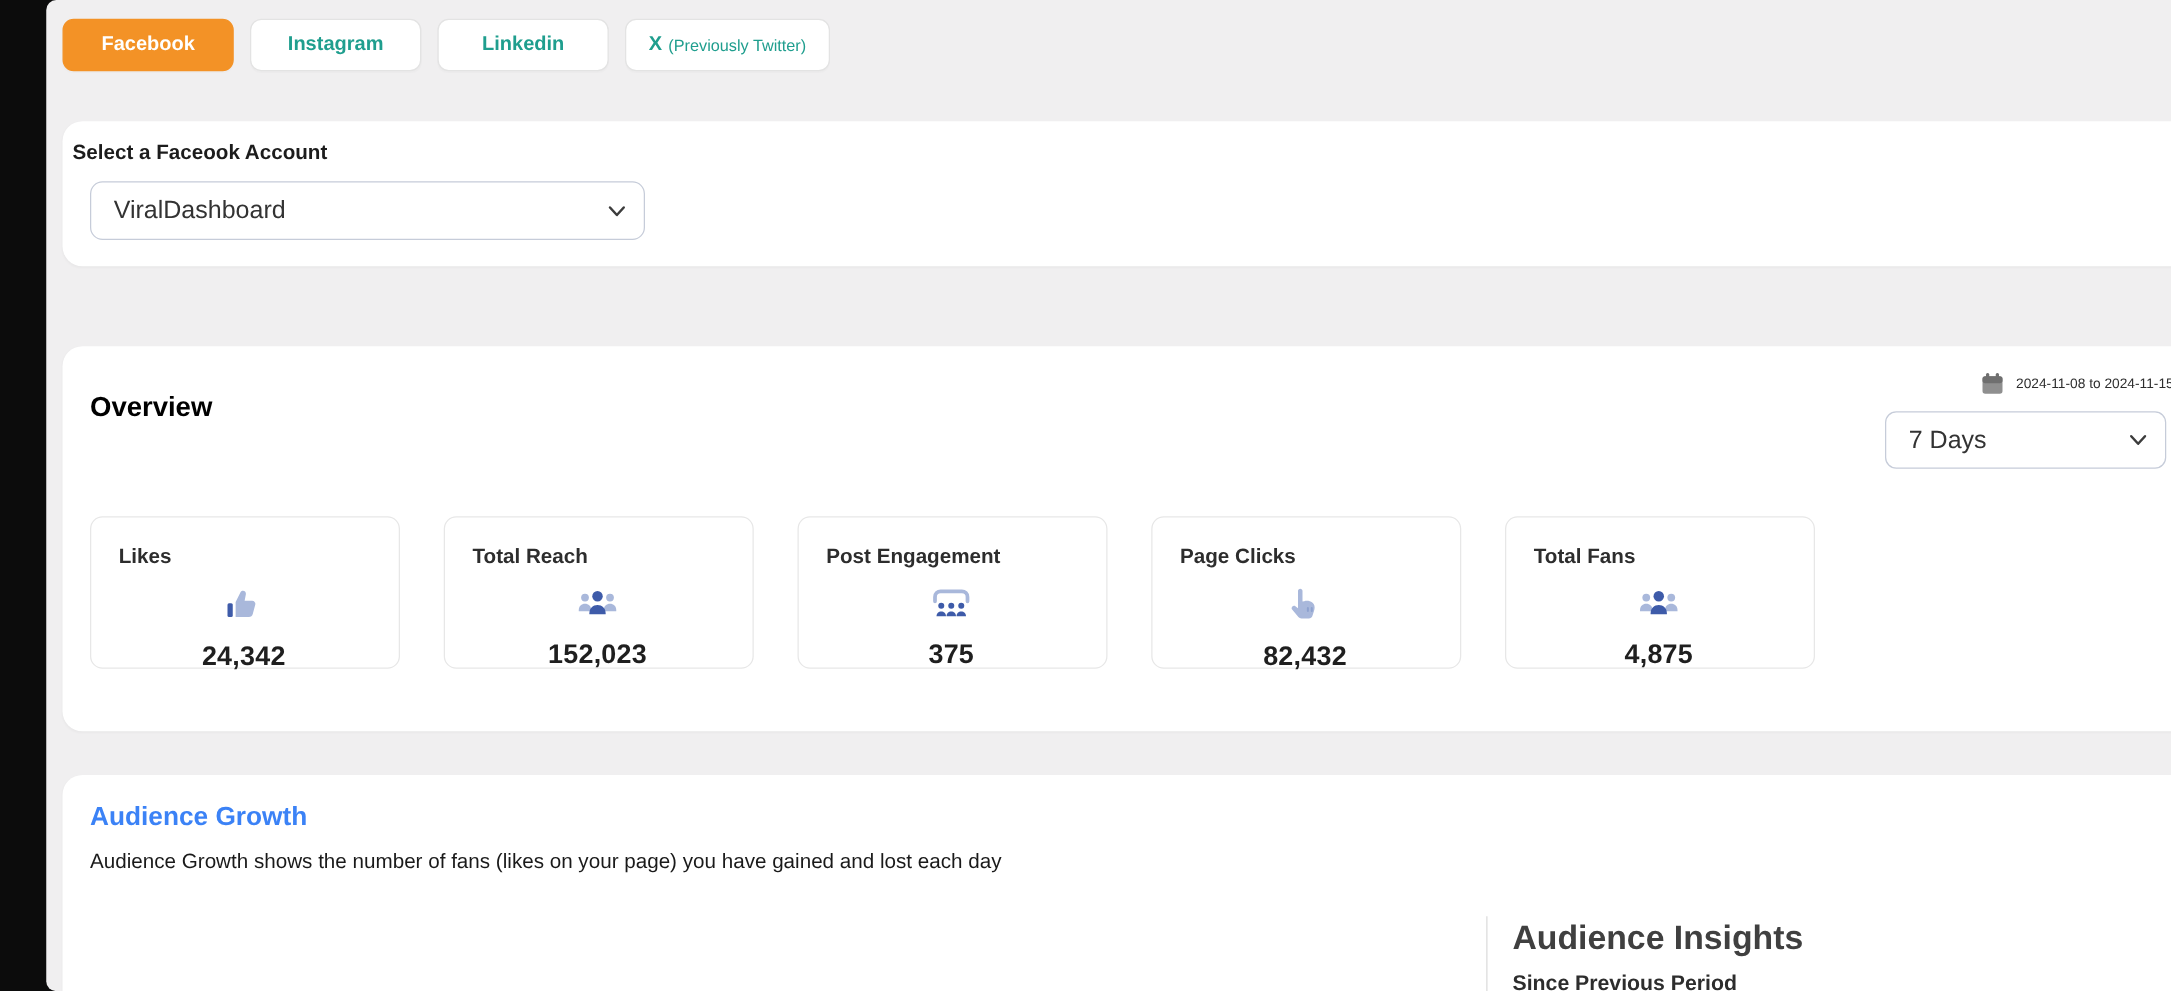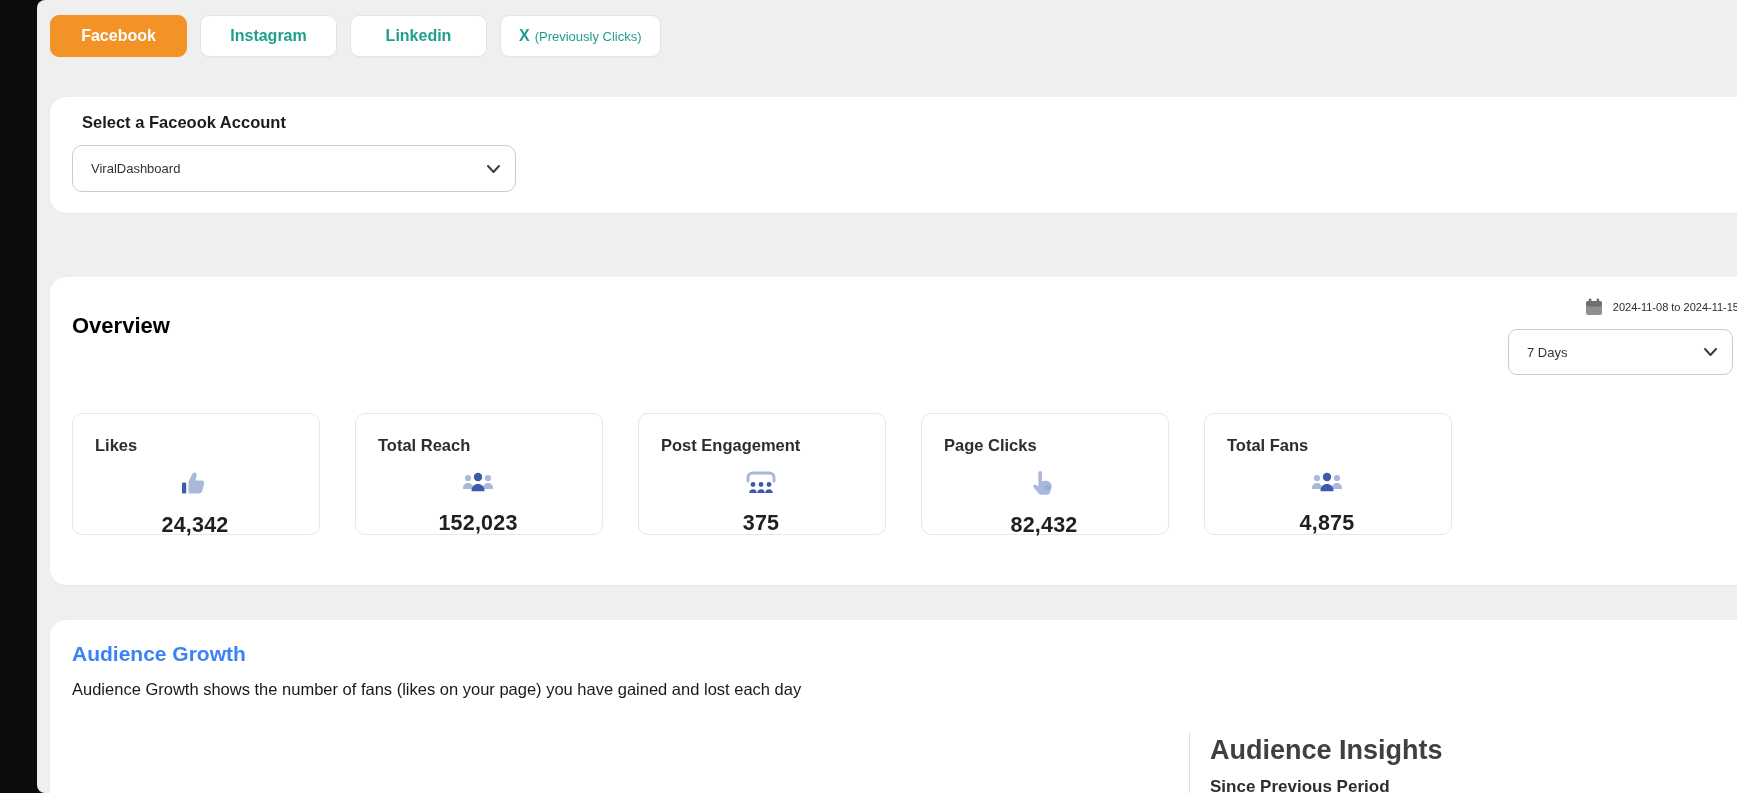--- a/index.html
+++ b/index.html
@@ -47,29 +47,29 @@
   .card {
     position:absolute; left:13px; right:13px;
     background:#ffffff;
     border-radius:16px;
     box-shadow:0 1px 2px rgba(0,0,0,0.03);
   }
 
   
   .account-card { top:97px; height:116px; }
   .field-label {
-    position:absolute; left:32px; top:16px;
+    position:absolute; left:8px; top:16px;
     font-size:16.5px; font-weight:700; color:#1c1c1c;
   }
   .select {
     display:flex; align-items:center; justify-content:space-between;
     border:1px solid #c6ccd9;
     border-radius:10px;
     background:#ffffff;
-    font-size:13px; color:#333333;
+    font-size:20px; color:#333333;
     padding:0 14px 0 18px;
     cursor:pointer;
   }
   .account-select {
     position:absolute; left:22px; top:48px;
     width:444px; height:47px;
   }
 
   
   .overview-card { top:277px; height:308px; }
@@ -138,21 +138,21 @@
 <body>
 
 <div class="screen">
 
   <div class="tabs-row">
     <button class="tab active">Facebook</button>
     <button class="tab">Instagram</button>
     <button class="tab">Linkedin</button>
     <button class="tab">
       <span>X</span>
-      <span class="sub">(Previously Clicks)</span>
+      <span class="sub">(Previously Twitter)</span>
     </button>
   </div>
 
   <section class="card account-card">
     <div class="field-label">Select a Faceook Account</div>
     <div class="select account-select">
       <span>ViralDashboard</span>
       <svg class="chev" width="15" height="10" viewBox="0 0 15 10">
           <polyline points="2,2 7.5,8 13,2" fill="none" stroke="#3c3c3c" stroke-width="2" stroke-linecap="round" stroke-linejoin="round"></polyline>
         </svg>

